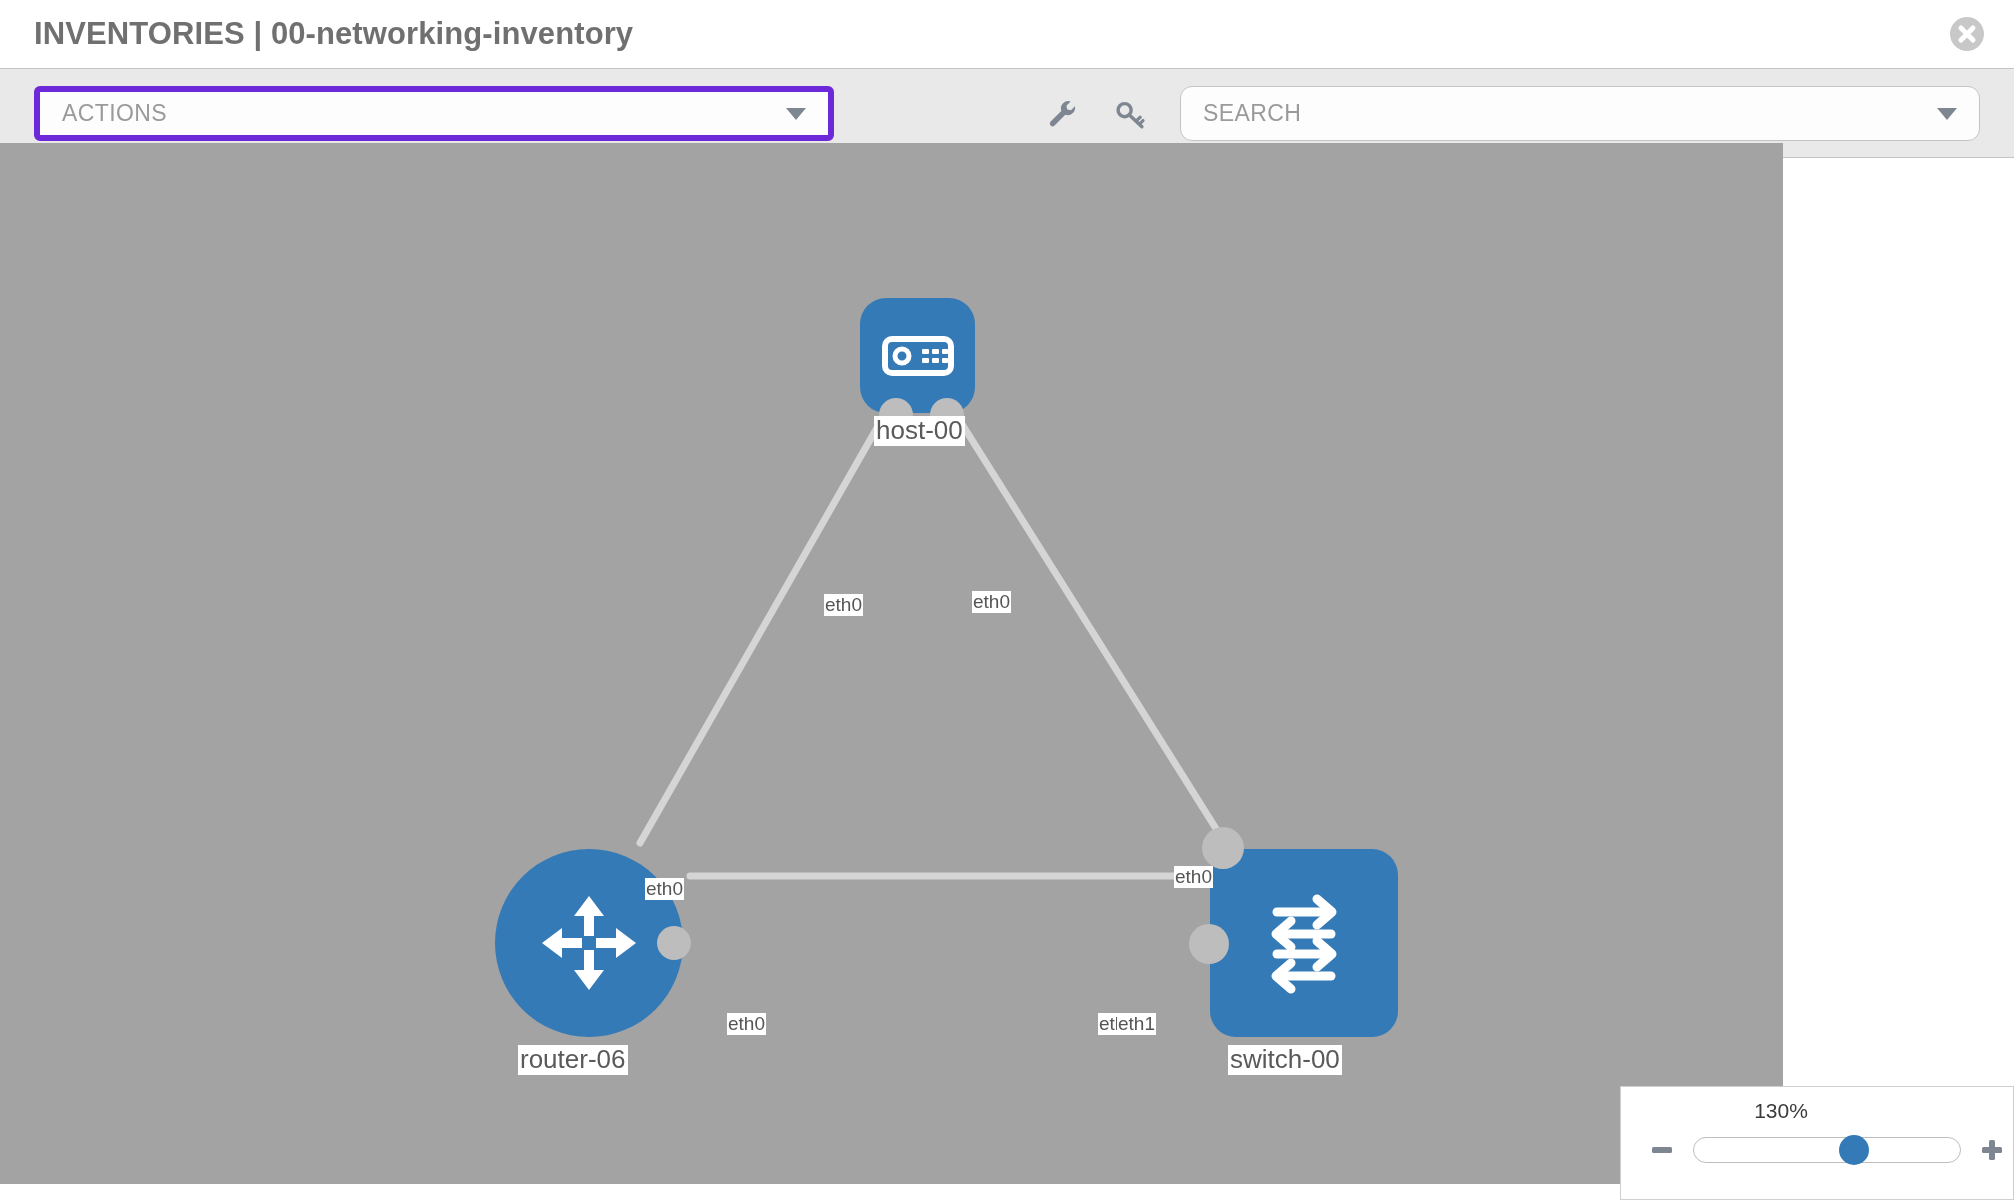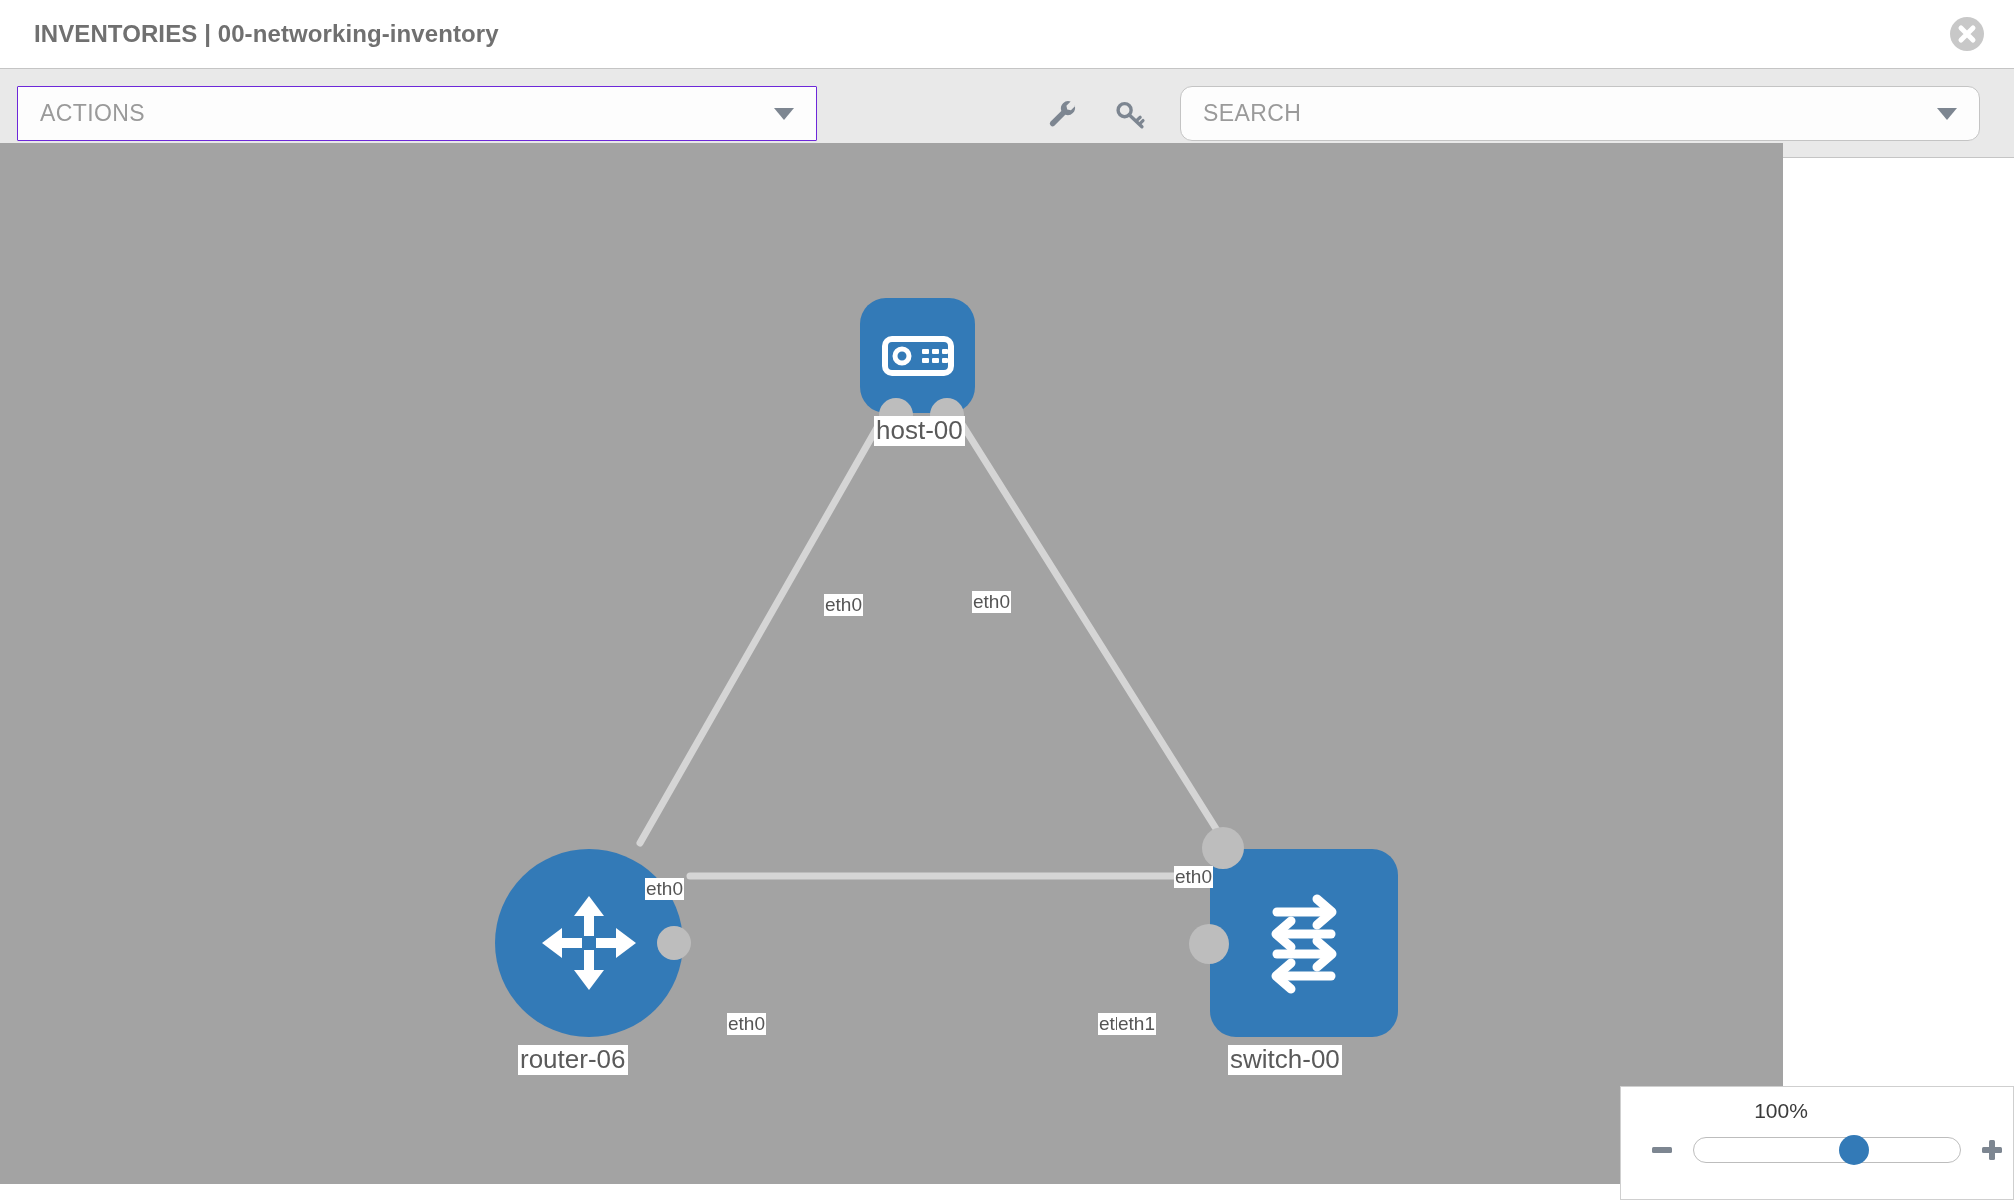--- a/index.html
+++ b/index.html
@@ -24,21 +24,21 @@
   .header {
     position: absolute;
     left: 0; top: 0;
     width: 2014px; height: 68px;
     background: #ffffff;
     display: flex;
     align-items: center;
   }
   .header-title {
     margin-left: 34px;
-    font-size: 24px;
+    font-size: 31px;
     font-weight: bold;
     color: #707070;
     letter-spacing: 0.1px;
     white-space: nowrap;
   }
   .close-icon {
     position: absolute;
     right: 30px; top: 17px;
     width: 34px; height: 34px;
     border-radius: 50%;
@@ -54,25 +54,25 @@
   .toolbar {
     position: absolute;
     left: 0; top: 68px;
     width: 2014px; height: 90px;
     background: #e9e9e9;
     border-top: 1px solid #c5c5c5;
     border-bottom: 1px solid #c5c5c5;
   }
   .actions-select {
     position: absolute;
-    left: 17px; top: 17px;
+    left: 34px; top: 17px;
     width: 800px; height: 55px;
     background: #fdfdfd;
-    border: 1px solid #6d28d9;
-    border-radius: 1px;
+    border: 6px solid #6d28d9;
+    border-radius: 6px;
     display: flex;
     align-items: center;
     cursor: pointer;
   }
   .actions-label {
     margin-left: 22px;
     font-size: 23px;
     color: #9a9a9a;
     letter-spacing: 0.4px;
   }
@@ -332,21 +332,21 @@
     <div class="if-label" style="left:824px; top:451px;">eth0</div>
     <div class="if-label" style="left:972px; top:448px;">eth0</div>
     <div class="if-label" style="left:645px; top:735px;">eth0</div>
     <div class="if-label" style="left:1174px; top:723px;">eth0</div>
     <div class="if-label" style="left:727px; top:870px;">eth0</div>
     <div class="if-label" style="left:1098px; top:870px;">eth</div>
     <div class="if-label" style="left:1117px; top:870px;">eth1</div>
   </div>
 
   <div class="zoom-panel">
-    <div class="zoom-value">100%</div>
+    <div class="zoom-value">130%</div>
     <div class="zoom-row">
 
       <div class="zoom-minus">
         <svg width="26" height="26" viewBox="0 0 26 26">
           <rect x="3" y="10" width="20" height="6" rx="1.5" fill="#7d8691"></rect>
         </svg>
       </div>
 
       <div class="zoom-track">
         <div class="zoom-thumb" id="zoom-thumb" style="left: 60%;"></div>

